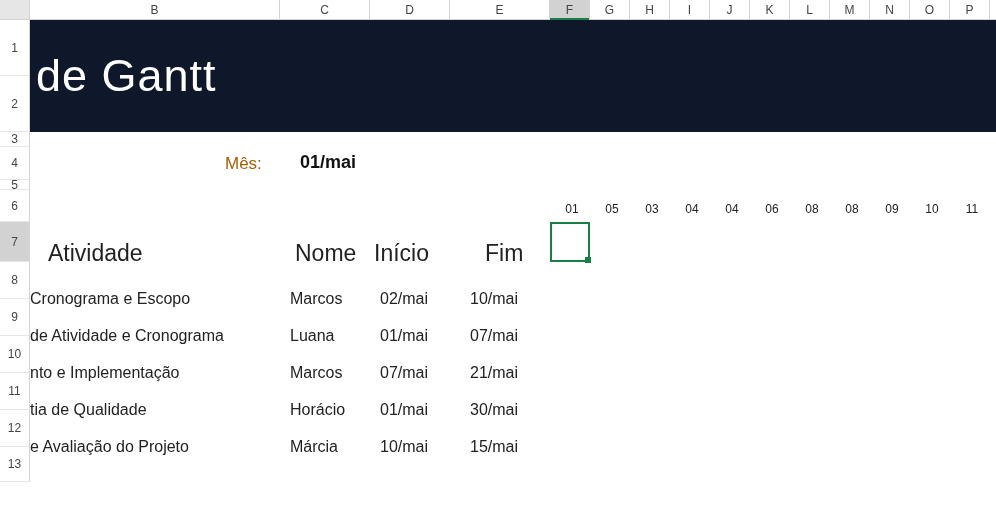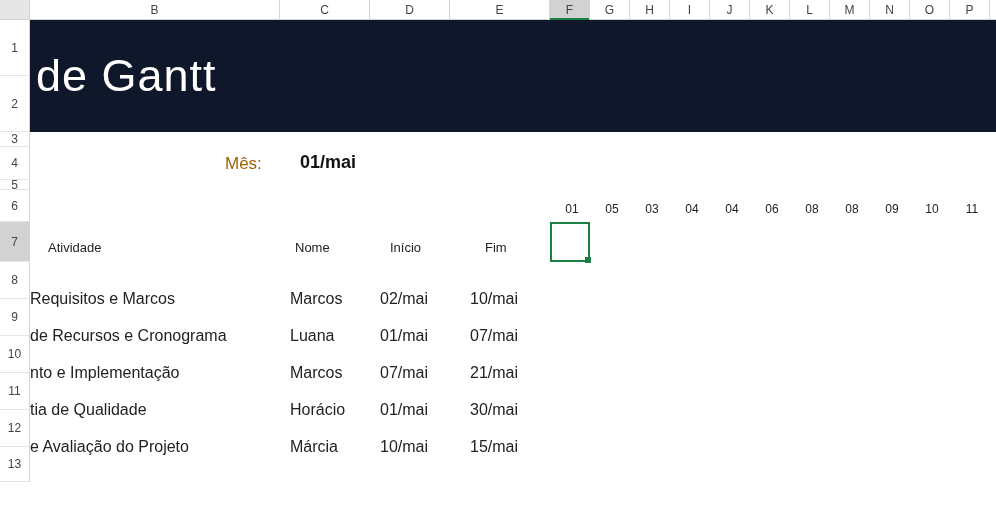--- a/index.html
+++ b/index.html
@@ -144,27 +144,27 @@
     }
     .day-cell {
       width: 40px;
       text-align: center;
     }
 
     
     .hdr {
       position: absolute;
       top: 220px;
-      font-size: 13px;
+      font-size: 23px;
       color: #222;
       font-family: "Century Gothic", Arial, sans-serif;
     }
     .hdr.atividade { left: 18px; }
     .hdr.nome { left: 265px; }
-    .hdr.inicio { left: 360px; }
+    .hdr.inicio { left: 344px; }
     .hdr.fim { left: 455px; }
 
     
     .data-row {
       position: absolute;
       left: 0;
       display: flex;
       align-items: center;
       font-size: 16px;
       color: #222;
@@ -266,27 +266,27 @@
       <div class="day-cell">10</div>
       <div class="day-cell">11</div>
     </div>
 
   <div class="hdr atividade">Atividade</div>
   <div class="hdr nome">Nome</div>
   <div class="hdr inicio">Início</div>
   <div class="hdr fim">Fim</div>
 
   <div class="data-row dr8">
-    <span class="act">Requisitos e Marcos</span>
+    <span class="act">Cronograma e Escopo</span>
     <span class="nm">Marcos</span>
     <span class="dti">02/mai</span>
     <span class="dtf">10/mai</span>
   </div>
   <div class="data-row dr9">
-    <span class="act"> de Recursos e Cronograma</span>
+    <span class="act"> de Atividade e Cronograma</span>
     <span class="nm">Luana</span>
     <span class="dti">01/mai</span>
     <span class="dtf">07/mai</span>
   </div>
   <div class="data-row dr10">
     <span class="act">nto e Implementação</span>
     <span class="nm">Marcos</span>
     <span class="dti">07/mai</span>
     <span class="dtf">21/mai</span>
   </div>

